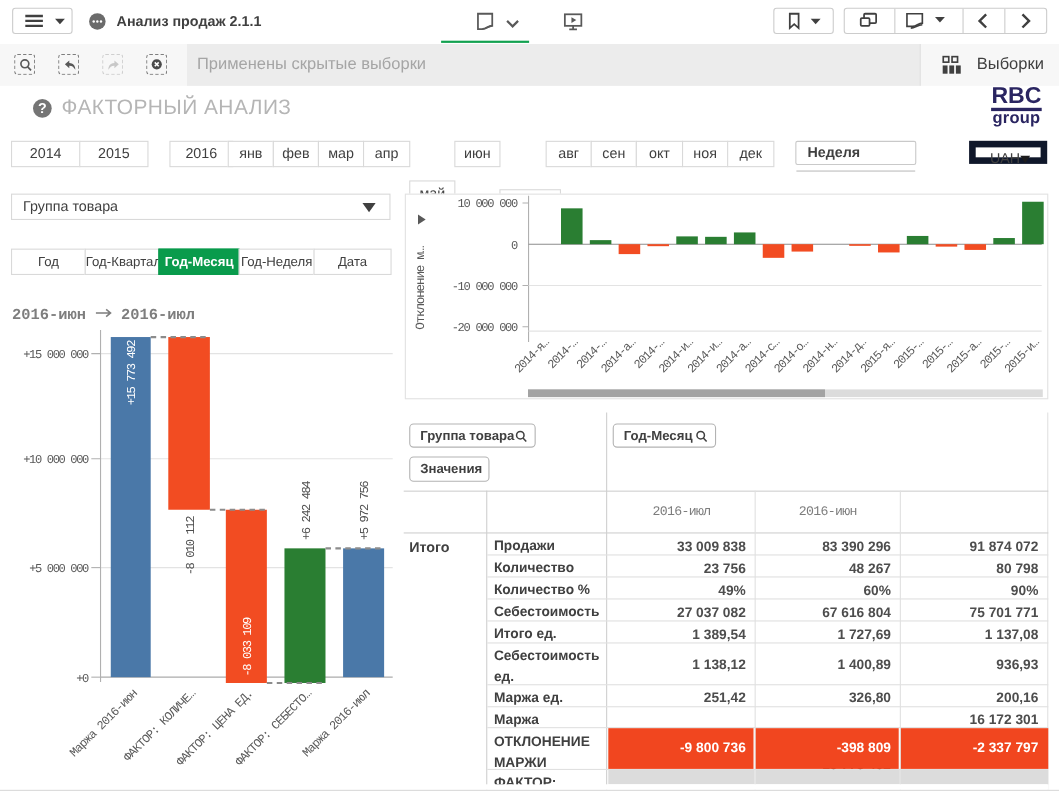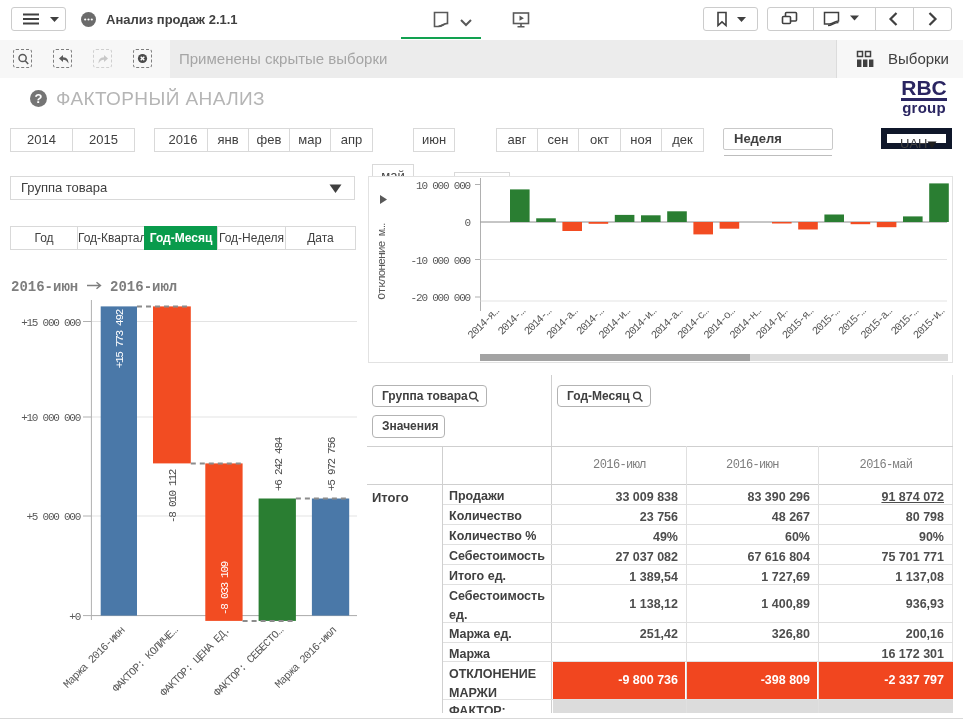--- a/index.html
+++ b/index.html
@@ -319,21 +319,20 @@
   <div class="pvbtn" style="left:372px;top:415px;width:73px;height:23px;line-height:21px;padding-left:9px;">Значения</div>
   <div class="pvbtn" style="left:557px;top:385px;width:94px;height:22px;line-height:20px;padding-left:9px;">Год-Месяц
     <svg style="position:absolute;right:5px;top:4px;" width="14" height="14" viewBox="0 0 14 14">
         <circle cx="6" cy="5.6" r="3.4" fill="none" stroke="#404040" stroke-width="1.4"></circle>
         <path d="M8.4 8.2 l3 3.2" stroke="#404040" stroke-width="1.4"></path>
       </svg>
   </div>
 
   <div class="abs mono" style="left:553px;top:446px;width:133px;height:38px;font-size:12px;color:#7d7d7d;text-align:center;line-height:38px;letter-spacing:-0.6px;">2016-июл</div>
   <div class="abs mono" style="left:686px;top:446px;width:133px;height:38px;font-size:12px;color:#7d7d7d;text-align:center;line-height:38px;letter-spacing:-0.6px;">2016-июн</div>
-  <div class="abs mono" style="left:819px;top:446px;width:134px;height:38px;font-size:12px;color:#7d7d7d;text-align:center;line-height:38px;letter-spacing:-0.6px;">2016-май</div>
 
   <div class="pvline" style="left:686px;top:446px;width:1px;height:272px;background:#e0e0e0;"></div>
   <div class="pvline" style="left:818px;top:446px;width:1px;height:272px;background:#e0e0e0;"></div>
 
   <div class="pvline" style="left:443px;top:504px;width:510px;height:1px;background:#e0e0e0;"></div>
   <div class="pvline" style="left:443px;top:524px;width:510px;height:1px;background:#e0e0e0;"></div>
   <div class="pvline" style="left:443px;top:544px;width:510px;height:1px;background:#e0e0e0;"></div>
   <div class="pvline" style="left:443px;top:564px;width:510px;height:1px;background:#e0e0e0;"></div>
   <div class="pvline" style="left:443px;top:584px;width:510px;height:1px;background:#e0e0e0;"></div>
   <div class="pvline" style="left:443px;top:622px;width:510px;height:1px;background:#e0e0e0;"></div>
@@ -349,21 +348,21 @@
   <div class="rowlab" style="top:547px;">Себестоимость</div>
   <div class="rowlab" style="top:567px;">Итого ед.</div>
   <div class="rowlab" style="top:587px;">Себестоимость<br>ед.</div>
   <div class="rowlab" style="top:625px;">Маржа ед.</div>
   <div class="rowlab" style="top:645px;">Маржа</div>
   <div class="rowlab" style="top:665px;">ОТКЛОНЕНИЕ<br>МАРЖИ</div>
   <div class="rowlab" style="top:702px;">ФАКТОР:</div>
 
   <div class="num" style="left:553px;top:490px;width:125px;">33 009 838</div>
   <div class="num" style="left:686px;top:490px;width:124px;">83 390 296</div>
-  <div class="num" style="left:819px;top:490px;width:125px;text-decoration:underline;">91 874 072</div>
+  <div class="num" style="left:819px;top:490px;width:125px;">91 874 072</div>
   <div class="num" style="left:553px;top:510px;width:125px;">23 756</div>
   <div class="num" style="left:686px;top:510px;width:124px;">48 267</div>
   <div class="num" style="left:819px;top:510px;width:125px;">80 798</div>
   <div class="num" style="left:553px;top:530px;width:125px;">49%</div>
   <div class="num" style="left:686px;top:530px;width:124px;">60%</div>
   <div class="num" style="left:819px;top:530px;width:125px;">90%</div>
   <div class="num" style="left:553px;top:550px;width:125px;">27 037 082</div>
   <div class="num" style="left:686px;top:550px;width:124px;">67 616 804</div>
   <div class="num" style="left:819px;top:550px;width:125px;">75 701 771</div>
   <div class="num" style="left:553px;top:570px;width:125px;">1 389,54</div>

